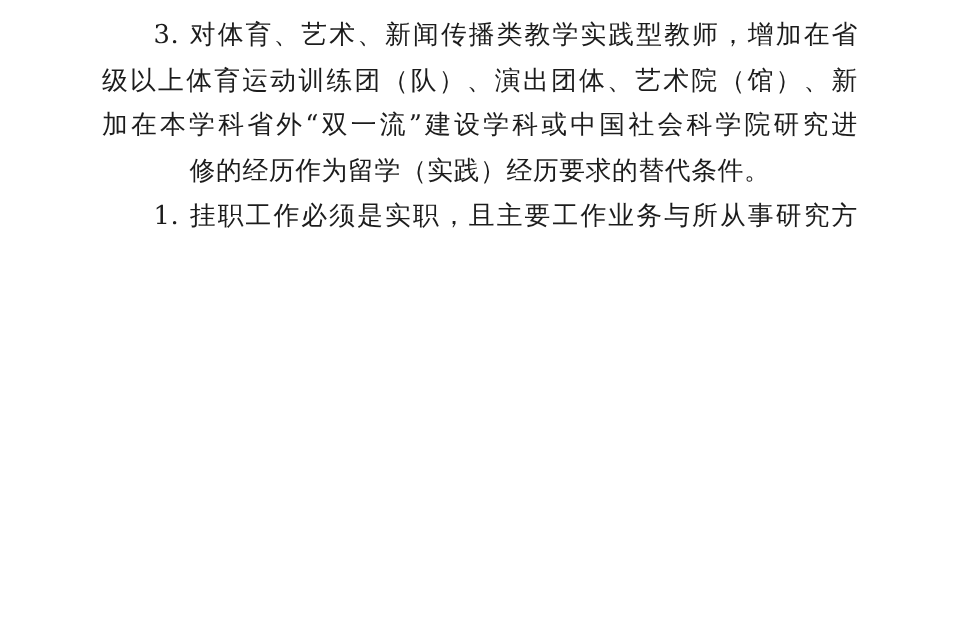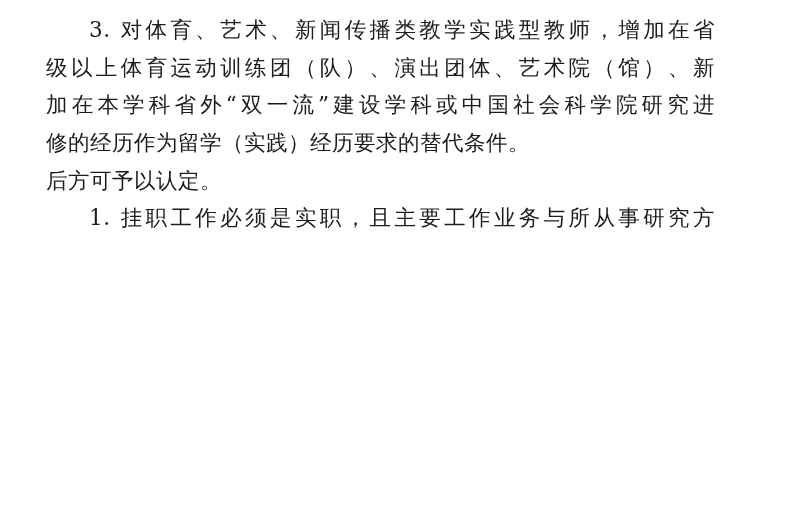--- a/index.html
+++ b/index.html
@@ -10,31 +10,31 @@
   body {
     width: 800px;
     height: 522px;
     overflow: hidden;
     font-family: "DejaVu Serif", "Liberation Serif", serif;
   }
   .page {
     box-sizing: border-box;
     width: 800px;
     height: 522px;
-    padding: 11px 85px 0 46px;
+    padding: 11px 85px 0 85px;
     background: #ffffff;
     color: #1c1c1c;
   }
   .doc-line {
     font-size: 21.5px;
     line-height: 37.65px;
     height: 37.65px;
     white-space: nowrap;
     letter-spacing: 0.5px;
-    text-align: left;
+    text-align: center;
     color: #1c1c1c;
   }
   
   .doc-line.fill {
     white-space: normal;
     text-align: justify;
     text-align-last: justify;
     text-justify: inter-character;
     overflow: hidden;
   }
@@ -44,15 +44,14 @@
   }
 </style>
 </head>
 <body>
 
 <div class="page">
   <div class="doc-line indent fill">3. 对体育、艺术、新闻传播类教学实践型教师，增加在省</div>
   <div class="doc-line fill">级以上体育运动训练团（队）、演出团体、艺术院（馆）、新</div>
   <div class="doc-line fill">加在本学科省外“双一流”建设学科或中国社会科学院研究进</div>
   <div class="doc-line">修的经历作为留学（实践）经历要求的替代条件。</div>
-  <div class="doc-line">后方可予以认定。</div>
   <div class="doc-line indent fill">1. 挂职工作必须是实职，且主要工作业务与所从事研究方</div>
 </div>
 
 </body></html>

